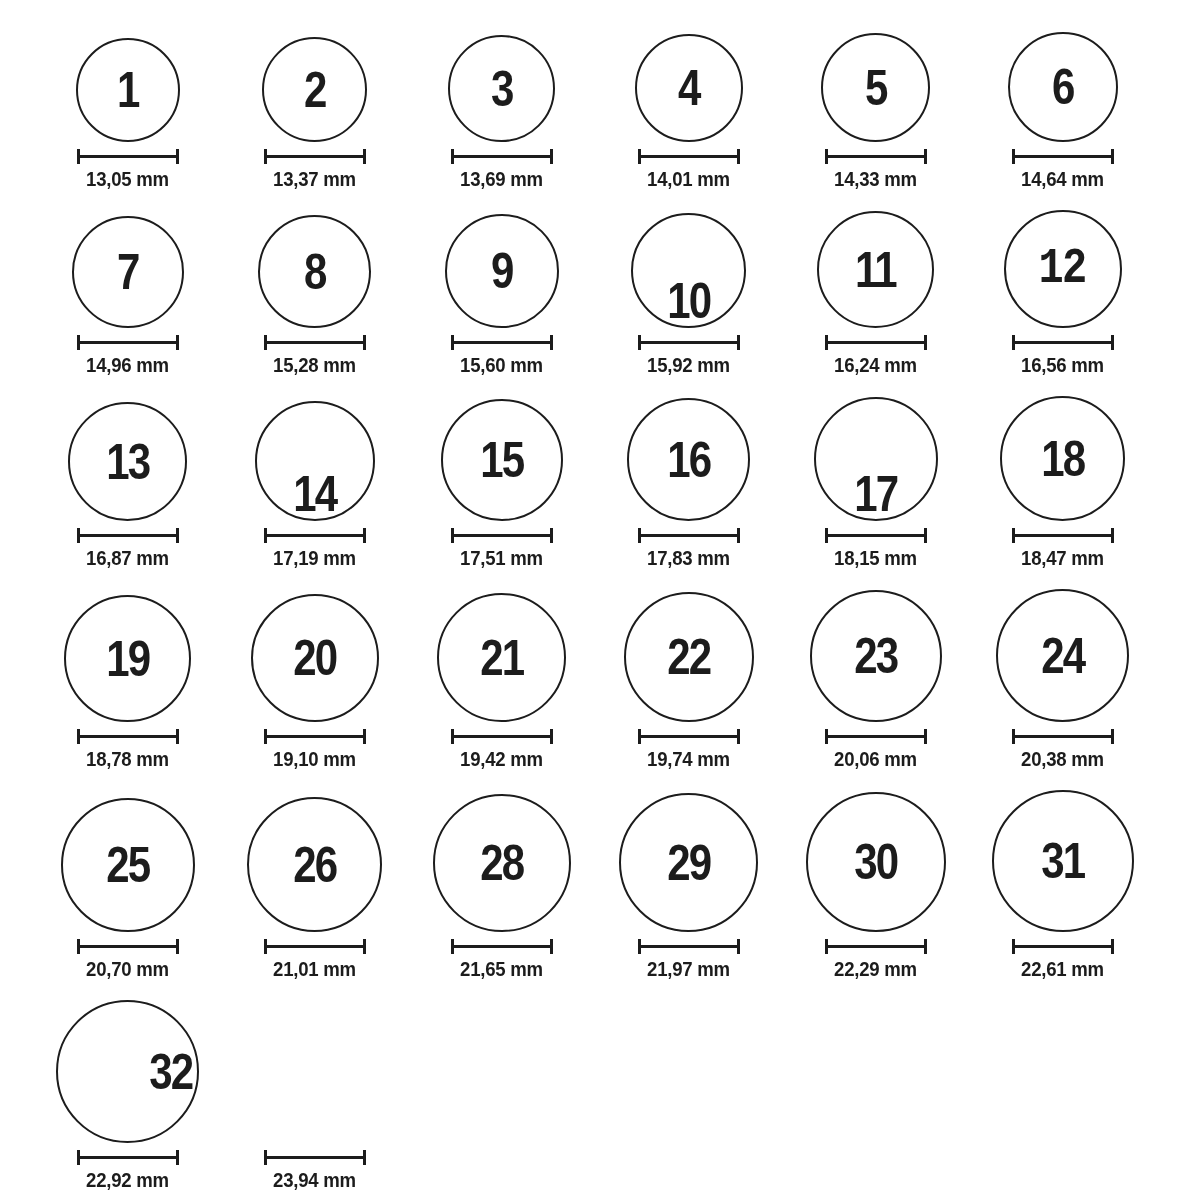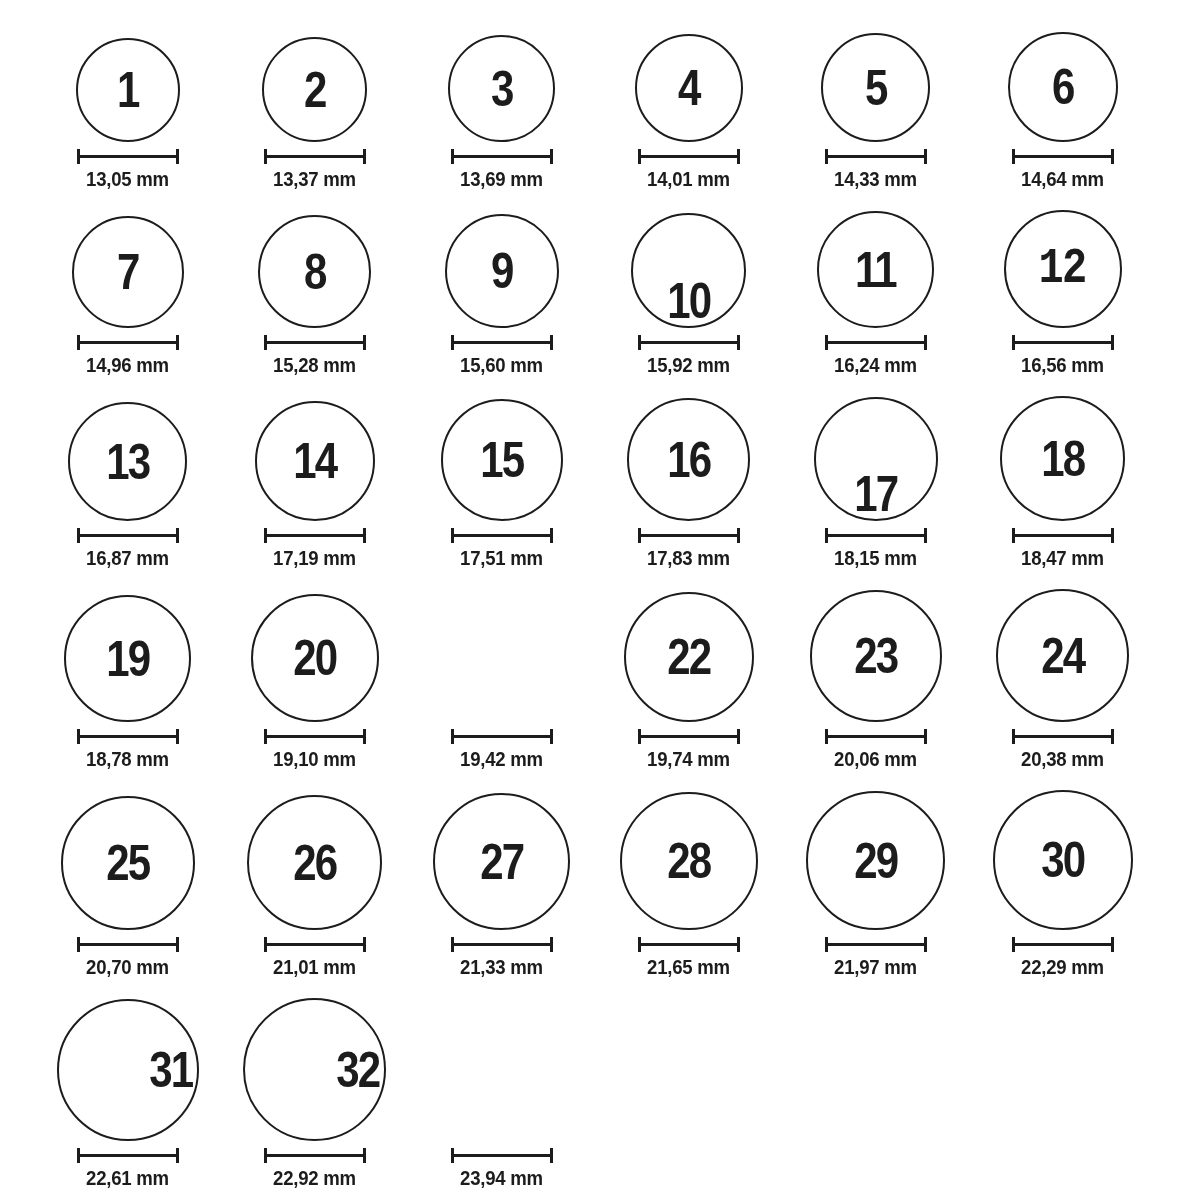--- a/index.html
+++ b/index.html
@@ -225,21 +225,21 @@
       <span class="num">13</span>
     </div>
     <div class="dim">
       <span class="tick tick-left"></span>
       <span class="bar"></span>
       <span class="tick tick-right"></span>
     </div>
     <div class="label">16,87 mm</div>
   </div>
       <div class="cell">
-    <div class="circle" style="width: 120px; height: 120px;">
+    <div class="circle" style="width: 120px; height: 120px; align-items: flex-end;">
       <span class="num">14</span>
     </div>
     <div class="dim">
       <span class="tick tick-left"></span>
       <span class="bar"></span>
       <span class="tick tick-right"></span>
     </div>
     <div class="label">17,19 mm</div>
   </div>
       <div class="cell">
@@ -302,20 +302,23 @@
       <span class="num">20</span>
     </div>
     <div class="dim">
       <span class="tick tick-left"></span>
       <span class="bar"></span>
       <span class="tick tick-right"></span>
     </div>
     <div class="label">19,10 mm</div>
   </div>
       <div class="cell">
+    <div class="circle" style="width: 129px; height: 129px;">
+      <span class="num">21</span>
+    </div>
     <div class="dim">
       <span class="tick tick-left"></span>
       <span class="bar"></span>
       <span class="tick tick-right"></span>
     </div>
     <div class="label">19,42 mm</div>
   </div>
       <div class="cell">
     <div class="circle" style="width: 130px; height: 130px; text-align: right;">
       <span class="num">22</span>
@@ -365,31 +368,20 @@
       <span class="num">26</span>
     </div>
     <div class="dim">
       <span class="tick tick-left"></span>
       <span class="bar"></span>
       <span class="tick tick-right"></span>
     </div>
     <div class="label">21,01 mm</div>
   </div>
       <div class="cell">
-    <div class="circle" style="width: 137px; height: 137px;">
-      <span class="num">27</span>
-    </div>
-    <div class="dim">
-      <span class="tick tick-left"></span>
-      <span class="bar"></span>
-      <span class="tick tick-right"></span>
-    </div>
-    <div class="label">21,33 mm</div>
-  </div>
-      <div class="cell">
     <div class="circle" style="width: 138px; height: 138px; text-align: center;">
       <span class="num">28</span>
     </div>
     <div class="dim">
       <span class="tick tick-left"></span>
       <span class="bar"></span>
       <span class="tick tick-right"></span>
     </div>
     <div class="label">21,65 mm</div>
   </div>
@@ -409,21 +401,21 @@
       <span class="num">30</span>
     </div>
     <div class="dim">
       <span class="tick tick-left"></span>
       <span class="bar"></span>
       <span class="tick tick-right"></span>
     </div>
     <div class="label">22,29 mm</div>
   </div>
       <div class="cell">
-    <div class="circle" style="width: 142px; height: 142px; justify-content: flex-end;">
+    <div class="circle" style="width: 142px; height: 142px;">
       <span class="num">31</span>
     </div>
     <div class="dim">
       <span class="tick tick-left"></span>
       <span class="bar"></span>
       <span class="tick tick-right"></span>
     </div>
     <div class="label">22,61 mm</div>
   </div>
       <div class="cell">

